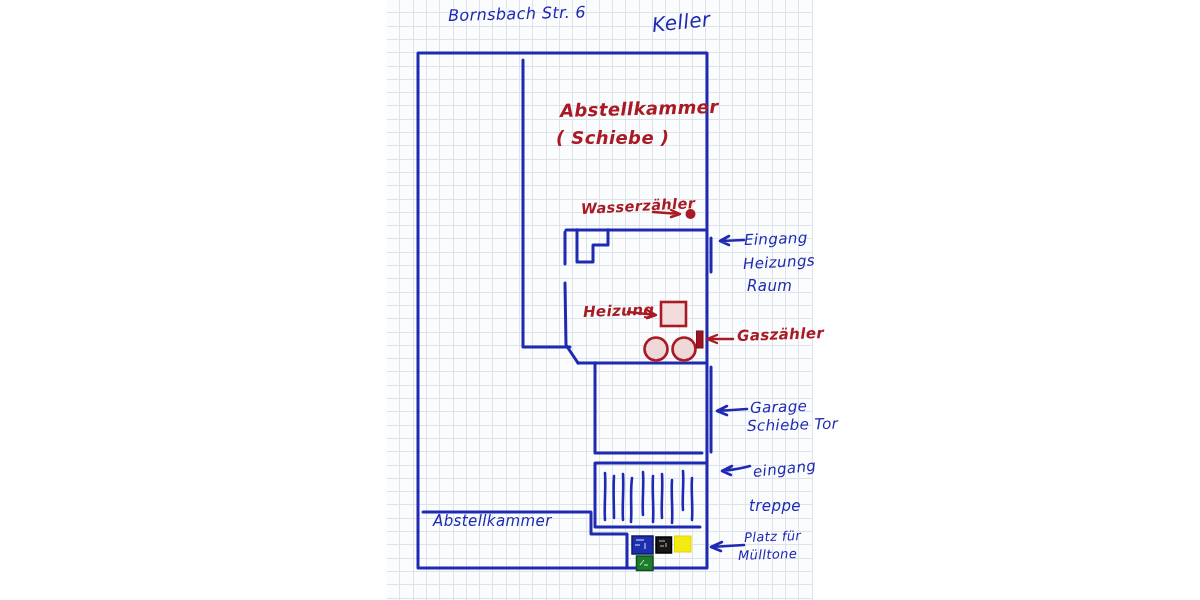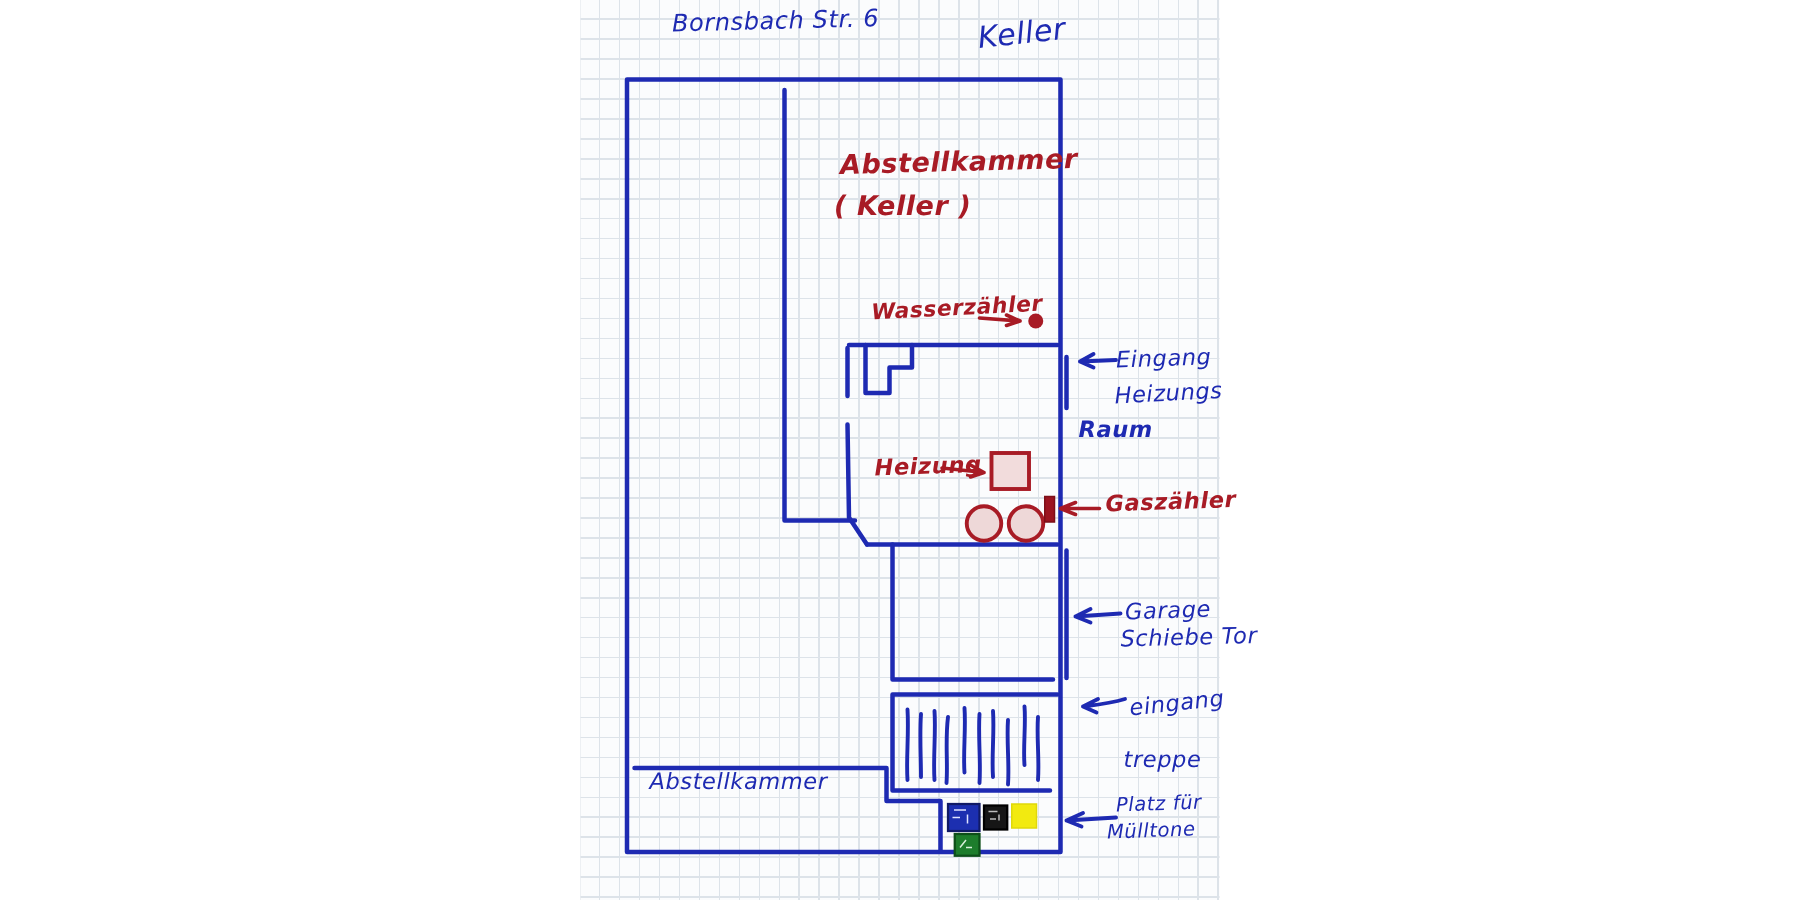--- a/index.html
+++ b/index.html
@@ -129,27 +129,27 @@
       <rect x="674.5" y="536" width="16.5" height="16" fill="var(--bin_yellow)" stroke="#e0d808" stroke-width="1"></rect>
       <rect x="636.5" y="556" width="16.5" height="14.5" fill="var(--bin_green)" stroke="#0d4f19" stroke-width="1.5"></rect>
       <path d="M640,565 l4,-5 M644,565 h4" stroke="#d8f0da" stroke-width="1" fill="none"></path>
     </g>
   </svg>
 
   <div class="label blue fs16 r1" style="left:448px;top:6px;">Bornsbach Str. 6</div>
   <div class="label blue fs20 r6" style="left:652px;top:13px;">Keller</div>
 
   <div class="label red fs18 r1" style="left:560px;top:100px;">Abstellkammer</div>
-  <div class="label red fs18" style="left:556px;top:127px;">( Keller )</div>
+  <div class="label red fs18" style="left:556px;top:127px;">( Schiebe )</div>
 
   <div class="label red fs14 r3" style="left:581px;top:201px;">Wasserzähler</div>
 
   <div class="label blue fs15 r2" style="left:744px;top:231px;">Eingang</div>
   <div class="label blue fs15 r3" style="left:743px;top:255px;">Heizungs</div>
-  <div class="label blue fs15" style="left:719px;top:277px;font-weight:bold;">Raum</div>
+  <div class="label blue fs15" style="left:747px;top:277px;">Raum</div>
 
   <div class="label red fs15 r2" style="left:583px;top:303px;">Heizung</div>
   <div class="label red fs15 r2" style="left:737px;top:327px;">Gaszähler</div>
 
   <div class="label blue fs15 r2" style="left:750px;top:399px;">Garage</div>
   <div class="label blue fs15 r1" style="left:747px;top:417px;">Schiebe Tor</div>
 
   <div class="label blue fs15 r6" style="left:753px;top:463px;">eingang</div>
   <div class="label blue fs15" style="left:749px;top:497px;text-align:center;">treppe</div>
 

